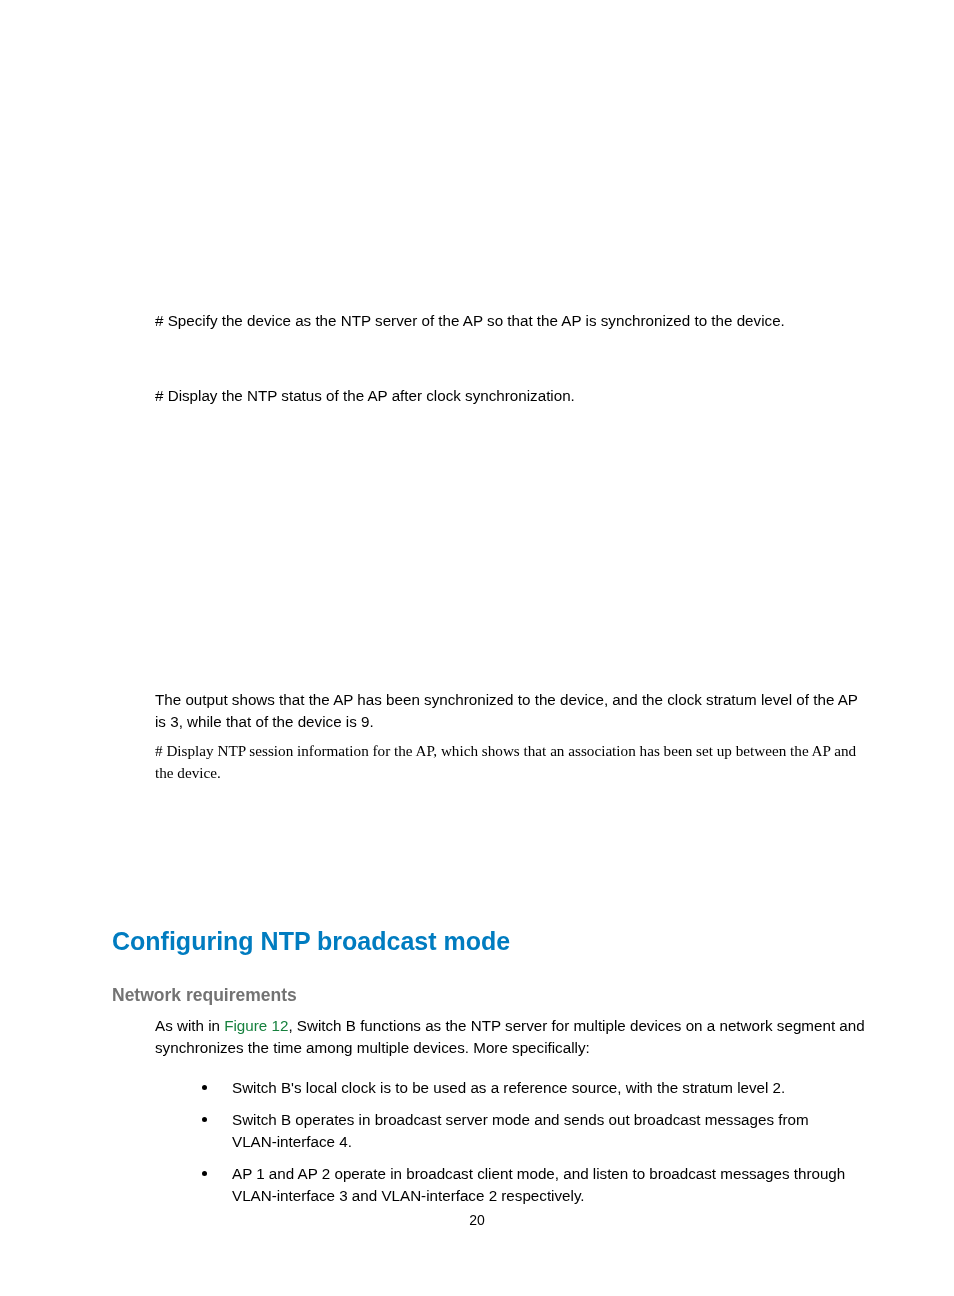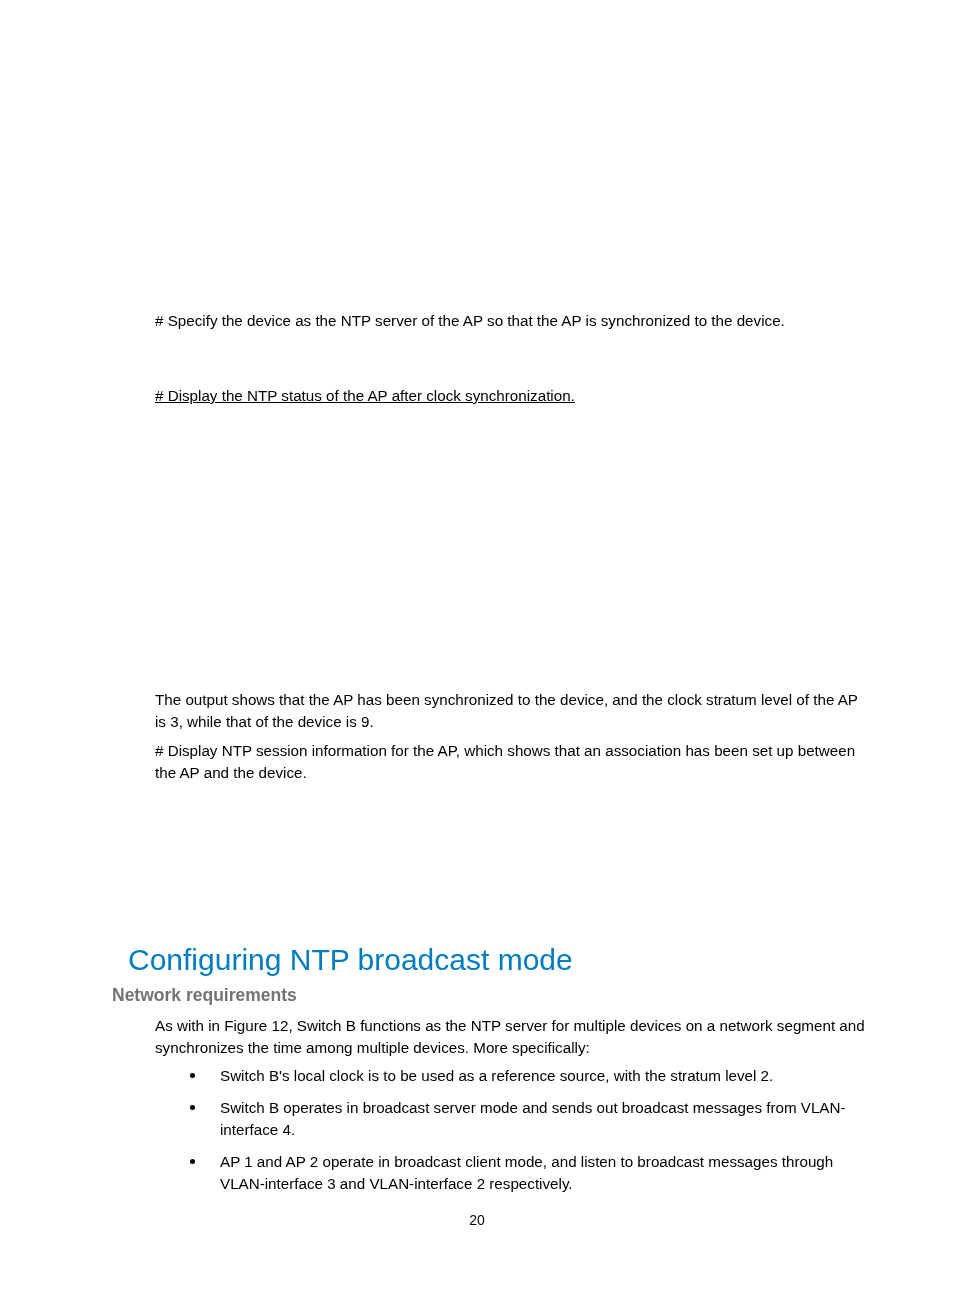--- a/index.html
+++ b/index.html
@@ -18,37 +18,37 @@
     box-sizing: border-box;
     padding: 0 88px 0 112px;
   }
   .para {
     font-size: 15.2px;
     line-height: 1.45;
     color: #000;
     margin: 0;
   }
   .h1 {
-    font-size: 30px;
-    font-weight: 400;
+    font-size: 25px;
+    font-weight: 700;
     color: #007cc0;
-    margin: 16px;
+    margin: 0;
   }
   .h2 {
     font-size: 17.5px;
     font-weight: 600;
     color: #737373;
     margin: 0;
   }
   .link {
-    color: #000000;
+    color: #15803d;
   }
   ul.bullets {
     list-style: none;
-    margin: 0;
+    margin: 12px;
     padding: 0 0 0 78px;
   }
   ul.bullets li {
     position: relative;
     font-size: 15.2px;
     line-height: 1.45;
     padding-left: 30px;
     margin-bottom: 10px;
   }
   ul.bullets li::before {
@@ -66,23 +66,23 @@
     left: 0;
     right: 0;
     bottom: 68px;
     text-align: center;
     font-size: 14px;
     color: #000;
   }
 
   
   .pos-1 { position:absolute; top:310px; left:155px; right:88px; }
-  .pos-2 { position:absolute; top:385px; left:155px; right:88px;text-decoration:underline; }
+  .pos-2 { position:absolute; top:385px; left:155px; right:88px; }
   .pos-3 { position:absolute; top:689px; left:155px; right:88px; }
-  .pos-4 { position:absolute; top:740px; left:155px; right:88px; }
+  .pos-4 { position:absolute; top:740px; left:155px; right:88px;font-family:Liberation Serif, serif; }
   .pos-h1 { position:absolute; top:927px; left:112px; right:88px; }
   .pos-h2 { position:absolute; top:985px; left:112px; right:88px; }
   .pos-5 { position:absolute; top:1015px; left:155px; right:88px; }
   .pos-ul { position:absolute; top:1065px; left:112px; right:88px; }
 </style>
 </head>
 <body>
 
 <div class="page">
 

